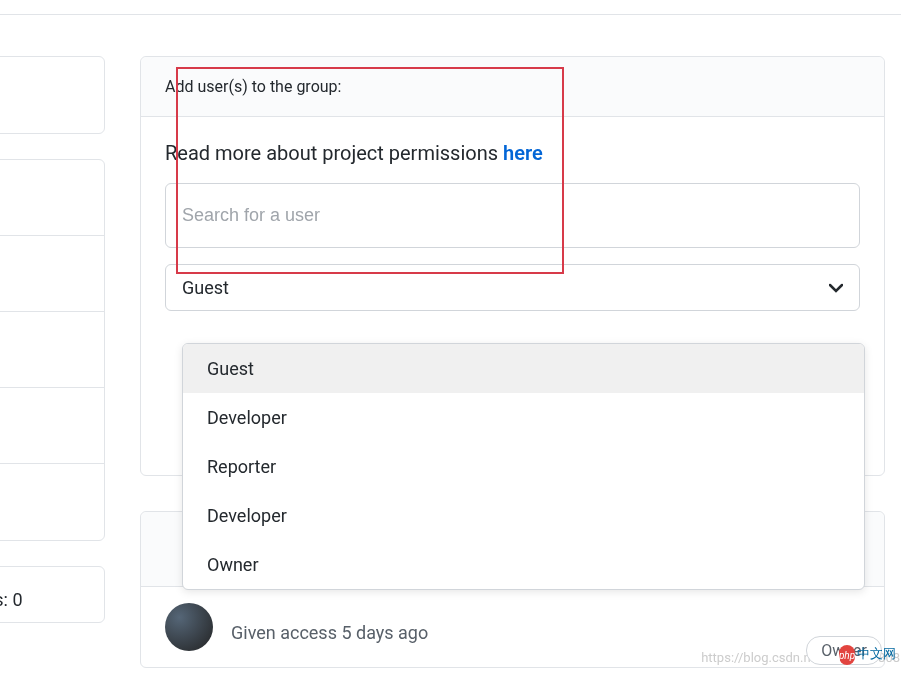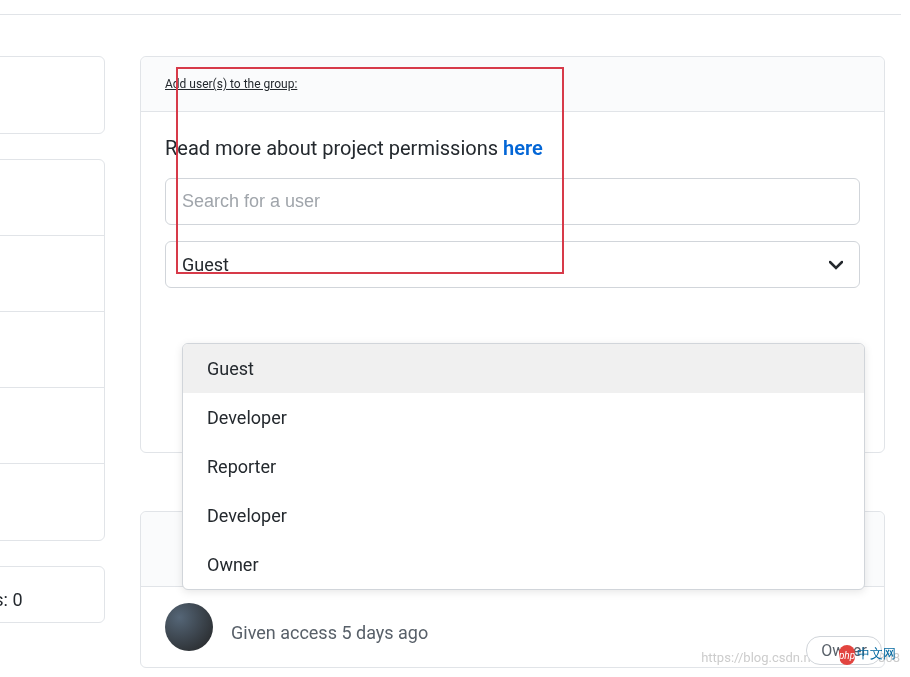--- a/index.html
+++ b/index.html
@@ -57,43 +57,42 @@
       border-radius: 6px;
       background: #fff;
     }
     .card-header {
       border-bottom: 1px solid #e1e4e8;
       padding: 20px 24px;
       background: #fafbfc;
       border-radius: 6px 6px 0 0;
     }
     .header-title {
-      font-size: 12px;
+      font-size: 16px;
       font-weight: 400;
       color: #24292e;
-      text-decoration: underline;
     }
     .card-body {
       padding: 24px;
     }
     .permissions-text {
       font-size: 20px;
       font-weight: 400;
       color: #24292e;
       margin-bottom: 18px;
     }
     .permissions-link {
       color: #0366d6;
       font-weight: 600;
       text-decoration: none;
       margin-top: 48px;
     }
     .search-input {
       width: 100%;
-      padding: 12px 16px;
+      padding: 21px 16px;
       font-size: 18px;
       border: 1px solid #d1d5da;
       border-radius: 6px;
       color: #6a737d;
       background: #fff;
       margin-bottom: 16px;
     }
     .search-input::placeholder {
       color: #a0a5ab;
     }

